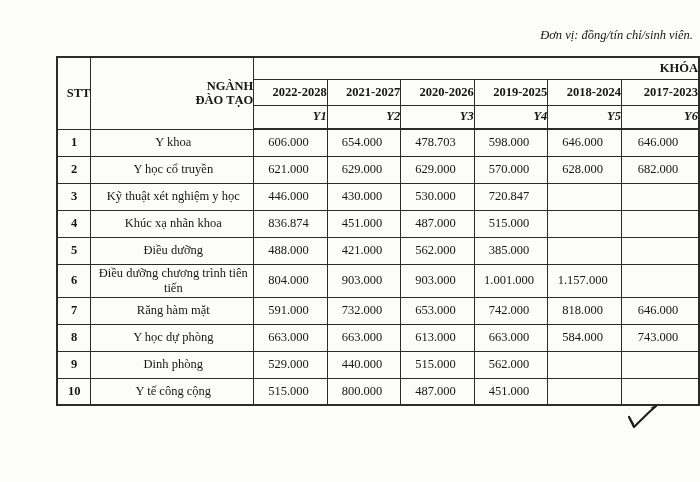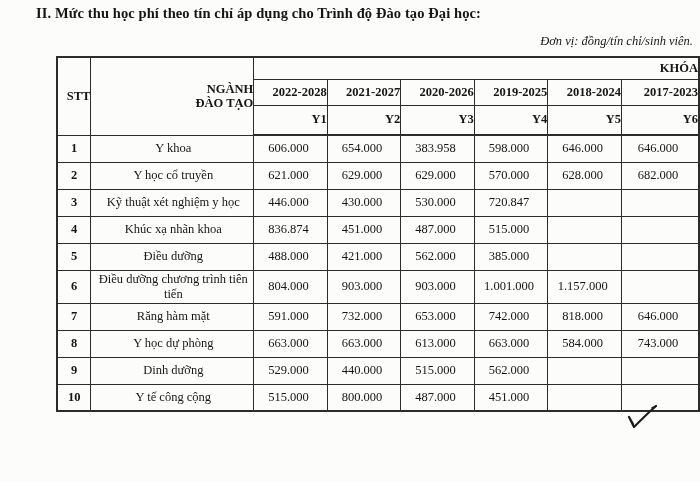--- a/index.html
+++ b/index.html
@@ -16,21 +16,21 @@
   .doc-title {
     position: absolute;
     left: 36px; top: 5px;
     font-size: 14.5px;
     font-weight: bold;
     letter-spacing: 0.1px;
     white-space: nowrap;
   }
   .unit-note {
     position: absolute;
-    top: 34px; right: 7px;
+    top: 28px; right: 7px;
     font-size: 12.5px;
     font-style: italic;
     white-space: nowrap;
   }
 
   .fee-table {
     position: absolute;
     left: 56px; top: 56px;
     border-collapse: collapse;
     table-layout: fixed;
@@ -39,21 +39,21 @@
   }
   .fee-table th, .fee-table td {
     border: 1px solid #2c2c2c;
     padding: 0;
     vertical-align: middle;
     overflow: hidden;
   }
   .fee-table { border: 2px solid #2c2c2c; }
   .fee-table thead tr.r-khoa   { height: 22px; }
   .fee-table thead tr.r-cohort { height: 26px; margin-top: 32px; }
-  .fee-table thead tr.r-year   { height: 30px; }
+  .fee-table thead tr.r-year   { height: 24px; font-style: italic; }
   .fee-table thead th {
     font-weight: bold;
     text-align: right;
     font-size: 12.5px;
   }
   .fee-table thead th.h-program { line-height: 1.15; }
   .fee-table tbody tr { height: 27px; }
   .fee-table td.stt  { text-align: center; font-weight: bold; }
   .fee-table td.name { text-align: center; padding: 1px 3px 1px 5px; line-height: 1.2; }
   .fee-table td.num  { text-align: center; padding-right: 4px; font-variant-numeric: tabular-nums; }
@@ -63,21 +63,20 @@
     position: absolute;
     left: 623px; top: 404px;
     width: 40px; height: 28px;
   }
 </style>
 </head>
 <body>
 
 <div class="page">
 
-  <div class="doc-title">II. Mức thu học phí theo tín chỉ áp dụng cho Trình độ Đào tạo Đại học:</div>
 
   <div class="unit-note">Đơn vị: đồng/tín chỉ/sinh viên.</div>
 
   <table class="fee-table">
     <colgroup>
       <col style="width:34px">
       <col style="width:165px">
       <col style="width:74px">
       <col style="width:74px">
       <col style="width:74px">
@@ -110,21 +109,21 @@
           <th>Y5</th>
           <th>Y6</th>
         </tr>
     </thead>
     <tbody id="tbody">
         <tr>
           <td class="stt">1</td>
           <td class="name">Y khoa</td>
           <td class="num">606.000</td>
           <td class="num">654.000</td>
-          <td class="num">383.958</td>
+          <td class="num">478.703</td>
           <td class="num">598.000</td>
           <td class="num">646.000</td>
           <td class="num">646.000</td>
         </tr>
         <tr>
           <td class="stt">2</td>
           <td class="name">Y học cổ truyền</td>
           <td class="num">621.000</td>
           <td class="num">629.000</td>
           <td class="num">629.000</td>
@@ -187,21 +186,21 @@
           <td class="name">Y học dự phòng</td>
           <td class="num">663.000</td>
           <td class="num">663.000</td>
           <td class="num">613.000</td>
           <td class="num">663.000</td>
           <td class="num">584.000</td>
           <td class="num">743.000</td>
         </tr>
         <tr>
           <td class="stt">9</td>
-          <td class="name">Dinh dưỡng</td>
+          <td class="name">Dinh phòng</td>
           <td class="num">529.000</td>
           <td class="num">440.000</td>
           <td class="num">515.000</td>
           <td class="num">562.000</td>
           <td class="num"></td>
           <td class="num"></td>
         </tr>
         <tr>
           <td class="stt">10</td>
           <td class="name">Y tế công cộng</td>

